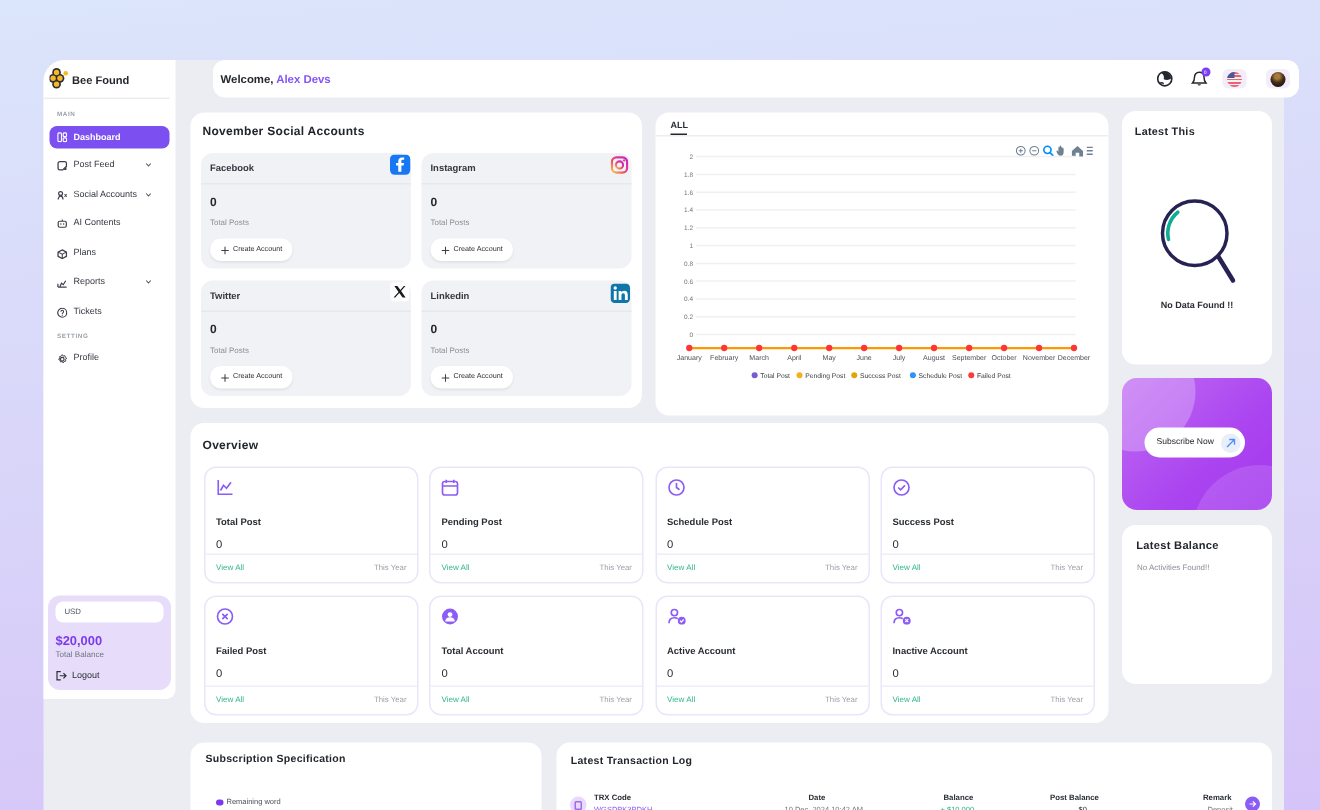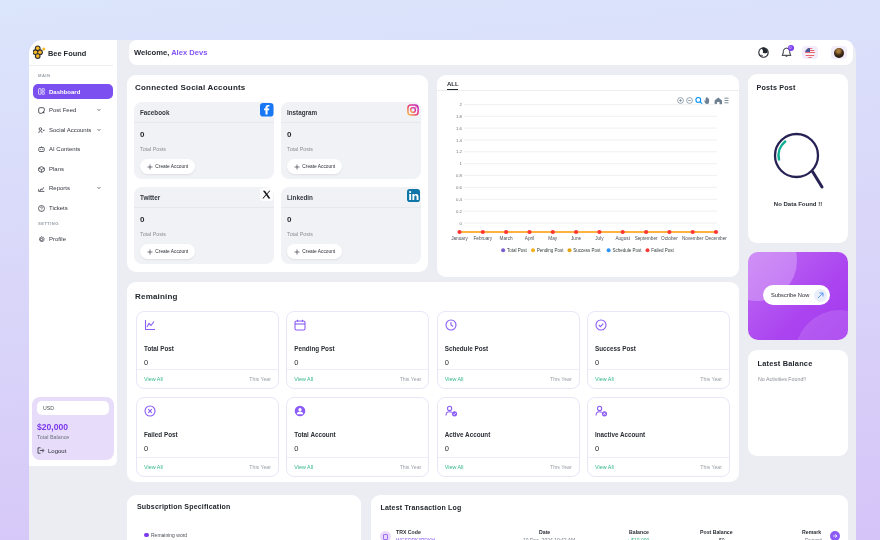--- a/index.html
+++ b/index.html
@@ -18,21 +18,21 @@
 #app { position:absolute; left:29px; top:40px; width:827px; height:500px; background:#ecedf3; border-radius:14px 14px 0 0; }
 
 
 #sidebar { position:absolute; left:29px; top:40px; width:88px; height:426px; background:#fff; border-radius:14px 0 6px 0; }
 .side-item { position:absolute; left:4px; width:80px; height:16px; display:flex; align-items:center; font-size:6px; color:#33373f; }
 .side-item svg { margin-left:5px; margin-right:4px; }
 .side-label { position:absolute; left:9px; font-size:4.2px; color:#9aa1ab; letter-spacing:0.4px; font-weight:bold; }
 .chev { position:absolute; right:8px; top:50%; margin-top:-2px; width:4px; height:4px; }
 
 
-#header { position:absolute; left:129px; top:40px; width:724px; height:25px; background:#fff; border-radius:8px; }
+#header { position:absolute; left:142px; top:40px; width:724px; height:25px; background:#fff; border-radius:8px; }
 
 
 .sect-title { position:absolute; font-size:8px; font-weight:bold; color:#22262c; letter-spacing:0.2px; }
 
 
 .stile { position:absolute; background:#f1f2f6; border-radius:8px; }
 .stile .t { position:absolute; left:6px; top:7px; font-size:6.3px; font-weight:bold; color:#33383f; }
 .stile .hd { position:absolute; left:0; top:20px; width:100%; border-top:1px solid #e7e8ec; }
 .stile .z { position:absolute; left:6px; top:28px; font-size:8px; font-weight:bold; color:#23272e; }
 .stile .tp { position:absolute; left:6px; top:44px; font-size:5.3px; color:#8b8f96; }
@@ -173,21 +173,21 @@
       <div class="abs" style="left:0;top:0;width:4.8px;height:4.6px;background:#46599a;"></div>
     </div>
   </div>
 
   <div class="abs" style="left:702px;top:6px;width:15.5px;height:13px;background:#f3ecfa;border-radius:4px;">
     <div class="abs" style="left:2.8px;top:1.5px;width:10px;height:10px;border-radius:50%;background:radial-gradient(circle at 45% 30%, #a67a3a 0 18%, #47301a 45%, #100e0b 85%);"></div>
   </div>
 </div>
 
 <div class="card" style="left:127px;top:75px;width:301px;height:197px;">
-  <div class="sect-title" style="left:8px;top:7.5px;">Connected Social Accounts</div>
+  <div class="sect-title" style="left:8px;top:7.5px;">November Social Accounts</div>
 
   <div class="stile" style="left:7px;top:27px;width:140px;height:77px;">
     <div class="t">Facebook</div>
       <div class="hd"></div>
     <div class="z">0</div>
       <div class="tp">Total Posts</div>
     <div class="btn"><svg width="6" height="6" viewBox="0 0 6 6">
           <path d="M3 0.5 V5.5 M0.5 3 H5.5" stroke="#3c4049" stroke-width="0.7"></path>
         </svg>Create Account</div>
     <svg class="icon" style="right:0.5px;top:1px;" width="13.5" height="13.5" viewBox="0 0 13 13">
@@ -338,21 +338,21 @@
         <text x="136.3" y="152">Success Post</text>
         <circle cx="171.6" cy="150.2" r="2" fill="#2e93fa"></circle>
         <text x="175.4" y="152">Schedule Post</text>
         <circle cx="210.5" cy="150.2" r="2" fill="#fd3b3b"></circle>
         <text x="214.3" y="152">Failed Post</text>
       </g>
   </svg>
 </div>
 
 <div class="card" style="left:748px;top:74px;width:100px;height:169px;">
-  <div class="sect-title" style="left:8.5px;top:9px;font-size:7.2px;">Posts Post</div>
+  <div class="sect-title" style="left:8.5px;top:9px;font-size:7.2px;">Latest This</div>
   <svg class="abs" style="left:24px;top:54px;" width="55" height="64" viewBox="0 0 55 64">
     <circle cx="24.5" cy="27.5" r="21.5" fill="none" stroke="#272254" stroke-width="2.3"></circle>
     <path d="M13.2 13.5 A18 18 0 0 0 7.0 31.6" fill="none" stroke="#0fad91" stroke-width="2.4" stroke-linecap="round"></path>
     <line x1="40.5" y1="43.5" x2="50" y2="59" stroke="#272254" stroke-width="3" stroke-linecap="round"></line>
   </svg>
   <div class="abs bold" style="left:0;top:127px;width:100%;text-align:center;font-size:6px;color:#2a2e34;">No Data Found !!</div>
 </div>
 
 <div class="abs" style="left:748px;top:252px;width:100px;height:88px;border-radius:10px;overflow:hidden;background:linear-gradient(135deg,#c06cf3 0%,#ab45f0 60%,#a438ee 100%);">
   <div class="abs" style="left:-31px;top:-31px;width:80px;height:80px;border-radius:50%;background:rgba(255,255,255,0.25);"></div>
@@ -366,21 +366,21 @@
     </div>
   </div>
 </div>
 
 <div class="card" style="left:748px;top:350px;width:100px;height:106px;">
   <div class="sect-title" style="left:9.5px;top:9px;font-size:7.4px;">Latest Balance</div>
   <div class="abs" style="left:10px;top:26px;font-size:5.3px;color:#8b8f96;">No Activities Found!!</div>
 </div>
 
 <div class="card" style="left:127px;top:282px;width:612px;height:200px;">
-  <div class="sect-title" style="left:8px;top:10px;">Remaining</div>
+  <div class="sect-title" style="left:8px;top:10px;">Overview</div>
 
   <div class="otile" style="left:9px;top:29px;height:78px;">
     <svg class="oi" width="12" height="12" viewBox="0 0 12 12">
         <path d="M1.5 1 V10.5 H11" fill="none" stroke="#8b5cf6" stroke-width="1.1"></path>
         <path d="M3 8 L5 4.5 L7 6.5 L10 2.5" fill="none" stroke="#8b5cf6" stroke-width="1.1"></path>
       </svg>
     <div class="ti">Total Post</div>
       <div class="z">0</div>
     <div class="ft"></div>
       <div class="va">View All</div>

